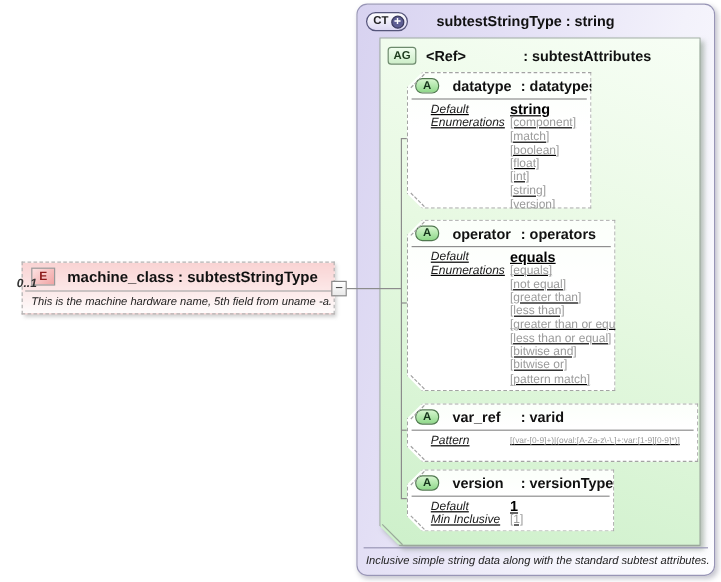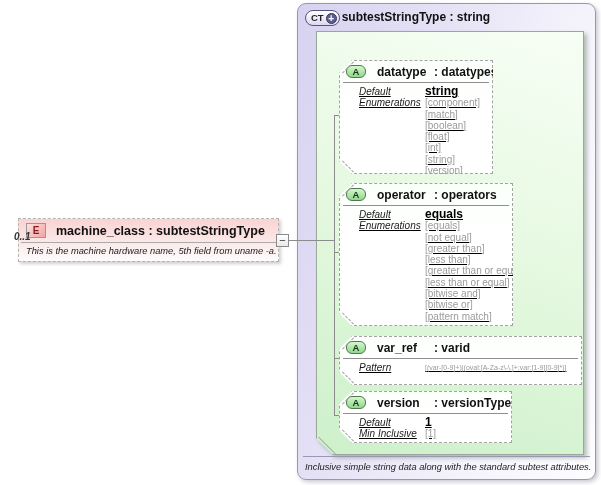--- a/index.html
+++ b/index.html
@@ -4,21 +4,21 @@
 <style>
   html,body{margin:0;padding:0;background:#fff;}
   .canvas{position:relative;width:601px;height:485px;background:#fff;
           font-family:"Liberation Sans",sans-serif;overflow:hidden;}
 
   
   .ct-box{position:absolute;left:297px;top:3px;width:299px;height:477px;box-sizing:border-box;
           border:1px solid #9895b6;border-radius:9px;
           background:linear-gradient(105deg,#d7d2f0 0%,#e3dff5 30%,#f3f2fb 65%,#fdfdff 100%);
           box-shadow:2px 2px 4px rgba(130,130,150,.45);}
-  .ct-header{position:absolute;left:7px;top:6px;display:flex;gap:2px;}
+  .ct-header{position:absolute;left:7px;top:6px;display:flex;align-items:center;gap:24px;}
   .ct-badge{display:inline-flex;align-items:center;gap:2px;height:16px;box-sizing:border-box;
             background:linear-gradient(180deg,#ffffff,#dcd8f2);border:1px solid #55557a;
             border-radius:8px;padding:1px 2px 1px 5px;}
   .ct-badge-text{font-size:9.5px;font-weight:bold;color:#222;line-height:12px;}
   .ct-plus{width:11px;height:11px;border-radius:50%;background:#5e5e93;border:1px solid #3a3a5e;
            color:#fff;font-size:10px;line-height:9px;text-align:center;font-weight:bold;box-sizing:border-box;}
   .ct-title{font-size:12px;font-weight:bold;color:#111;white-space:nowrap;}
   .ct-sep{position:absolute;left:5px;right:5px;top:452px;border-top:1px solid #9a97b6;}
   .ct-annot{position:absolute;left:7px;top:458px;font-size:9.3px;font-style:italic;color:#222;white-space:nowrap;}
 
@@ -99,20 +99,25 @@
     <div class="ct-header">
       <span class="ct-badge">
         <span class="ct-badge-text">CT</span>
         <span class="ct-plus">+</span>
       </span>
       <span class="ct-title">subtestStringType : string</span>
     </div>
 
     <div class="ag-wrap">
       <div class="ag-box">
+        <div class="ag-header">
+          <span class="ag-badge">AG</span>
+          <span class="ag-ref">&lt;Ref&gt;</span>
+          <span class="ag-type">: subtestAttributes</span>
+        </div>
 
         <div class="attr-box" id="attr-datatype">
           <div class="attr-header">
             <span class="a-badge">A</span>
             <span class="attr-name">datatype</span>
             <span class="attr-type">: datatypes</span>
           </div>
           <div class="attr-sep"></div>
           <div class="facets">
             <div class="f-labels">

